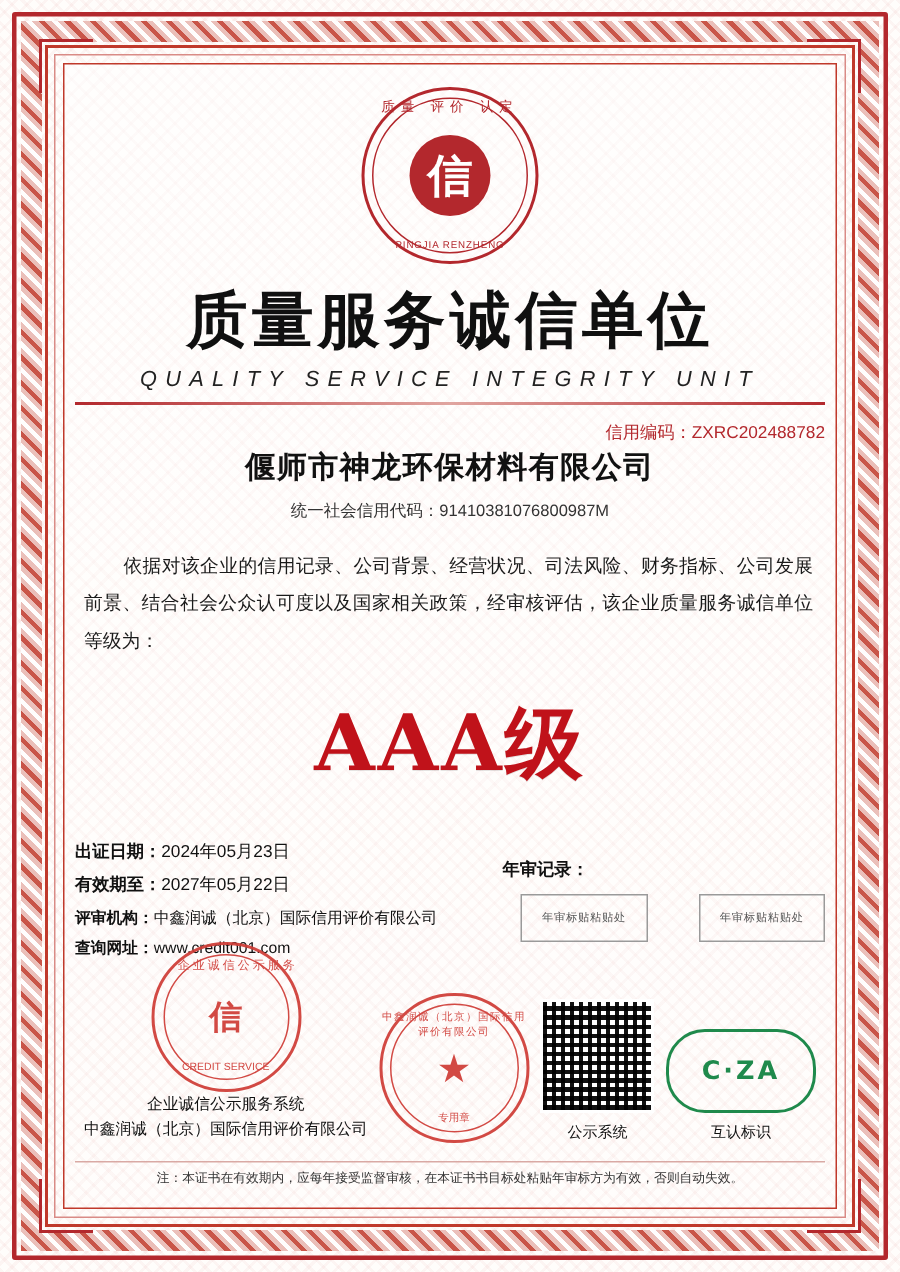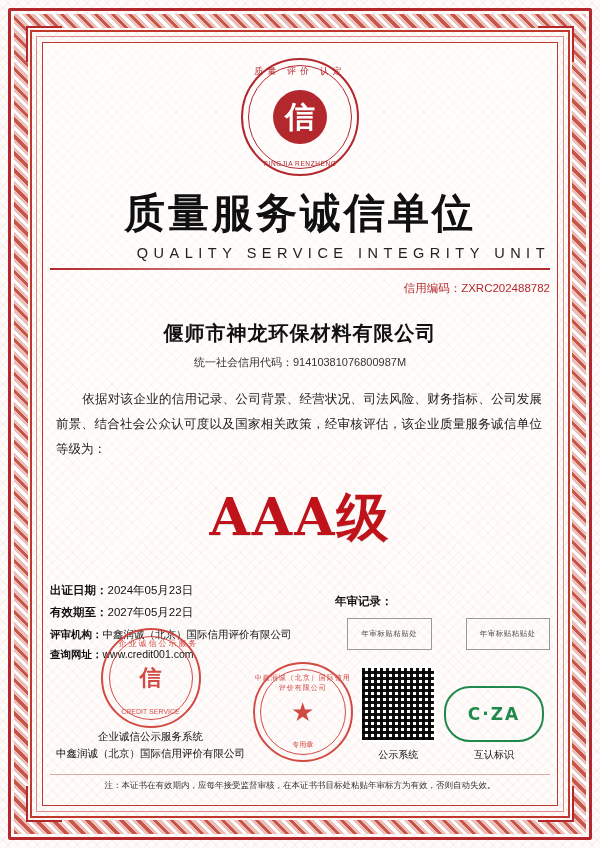--- a/index.html
+++ b/index.html
@@ -89,35 +89,36 @@
   }
 
   
   .title-cn{
     margin-top:10px;text-align:center;
     font-family:Liberation Serif, serif;
     font-size:41px;font-weight:bold;color:#101010;
     letter-spacing:3px;
   }
   .title-en{
-    margin-top:4px;text-align:right;
+    margin-top:4px;text-align:center;
     font-size:14.5px;color:#222;letter-spacing:5.5px;
     font-family:"Liberation Sans", sans-serif;
+    font-style:italic;
   }
   .rule{
     margin:7px auto 0;height:2px;width:100%;
     background:linear-gradient(90deg,#b3282d,#e0a5a0,#b3282d);
   }
   .credit-no{
     margin-top:11px;text-align:right;
     font-size:11.5px;color:#b3282d;
   }
 
   .company{
-    margin-top:24px;text-align:center;
+    margin-top:2px;text-align:center;
     font-family:"DejaVu Serif", serif;
     font-size:20px;font-weight:bold;color:#111;
     letter-spacing:1px;
   }
   .uscc{
     margin-top:8px;text-align:center;
     font-size:11px;color:#333;
   }
   .para{
     margin:16px 8px 0 6px;

